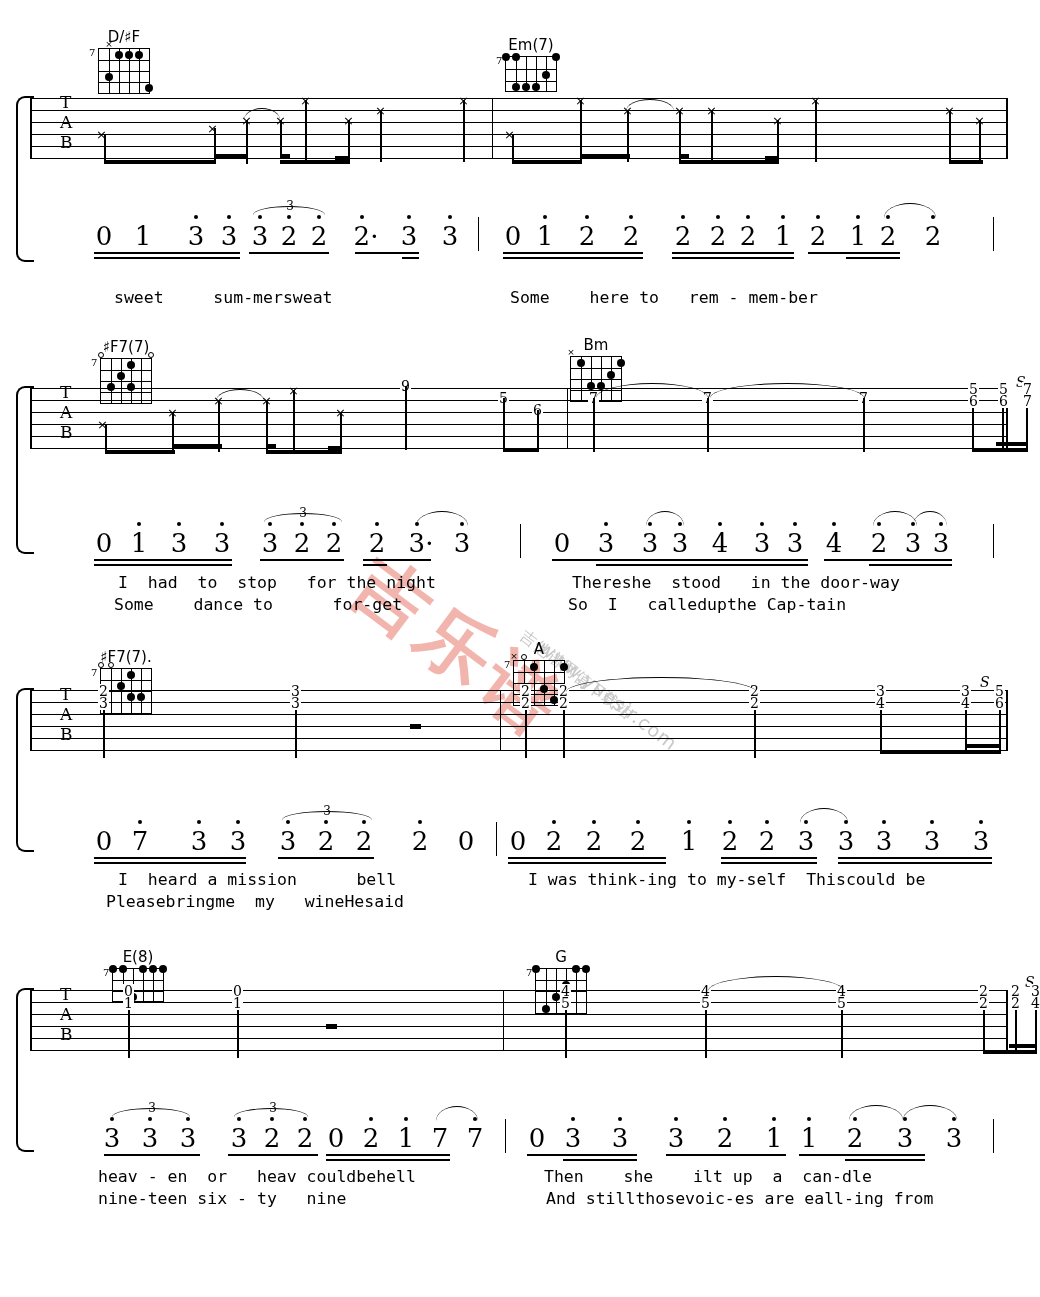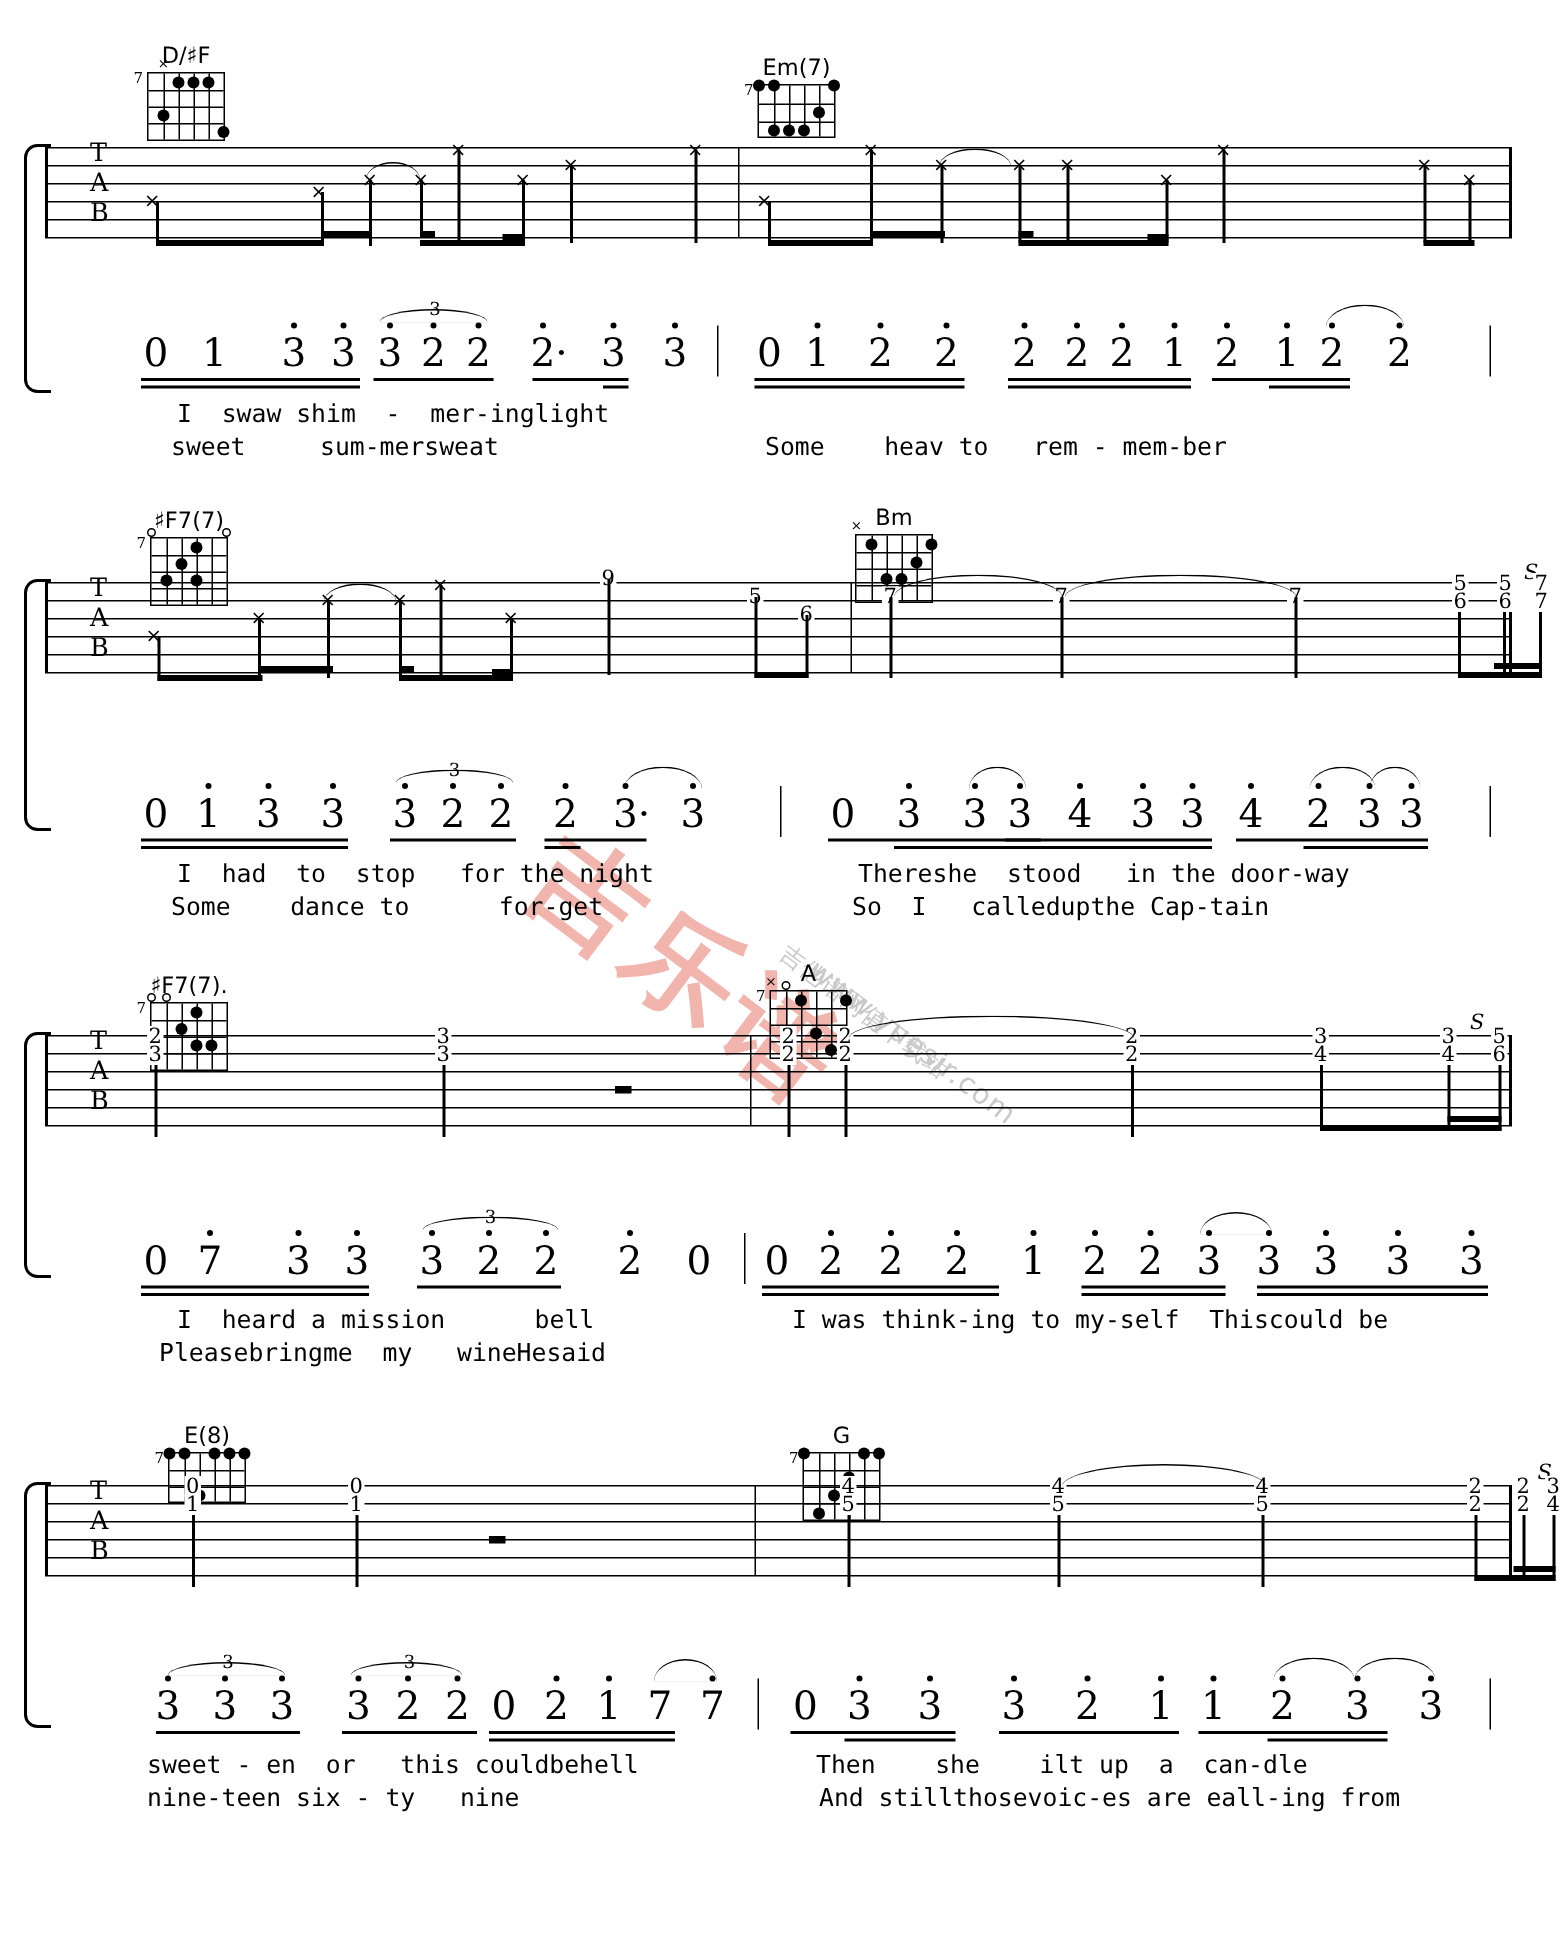--- a/index.html
+++ b/index.html
@@ -264,23 +264,22 @@
 
       <div class="underline" style="left:503px;top:37px;width:140px"></div>
       <div class="underline" style="left:503px;top:42px;width:140px"></div>
       <div class="underline" style="left:672px;top:37px;width:122px"></div>
       <div class="underline" style="left:672px;top:42px;width:122px"></div>
       <div class="underline" style="left:808px;top:37px;width:92px"></div>
       <div class="underline" style="left:846px;top:42px;width:54px"></div>
       <div class="jbar" style="left:993px;top:2px;height:34px"></div>
     </div>
 
-    <div class="lyric" style="left:118px;top:266px">I  swaw shim  -  mer-inglight</div>
     <div class="lyric" style="left:114px;top:288px">sweet     sum-mersweat</div>
-    <div class="lyric" style="left:510px;top:288px">Some    heav to   rem - mem-ber</div>
+    <div class="lyric" style="left:510px;top:288px">Some    here to   rem - mem-ber</div>
   </div>
 
   <div class="system" style="top:310px;height:310px;">
 
     <div class="chordbox" style="left:100px;top:48px;">
       <div class="chordname">♯F7(7)</div>
       <div class="grid">
         <div class="fretnum">7</div>
         <div class="v" style="left:10px"></div>
           <div class="v" style="left:20px"></div>
@@ -780,19 +779,19 @@
       <div class="tie" style="left:903px;top:-12px;width:54px;height:14px"></div>
 
       <div class="underline" style="left:527px;top:37px;width:110px"></div>
       <div class="underline" style="left:563px;top:42px;width:74px"></div>
       <div class="underline" style="left:666px;top:37px;width:120px"></div>
       <div class="underline" style="left:799px;top:37px;width:126px"></div>
       <div class="underline" style="left:845px;top:42px;width:80px"></div>
       <div class="jbar" style="left:993px;top:2px;height:34px"></div>
     </div>
 
-    <div class="lyric" style="left:98px;top:247px">sweet - en  or   this couldbehell</div>
+    <div class="lyric" style="left:98px;top:247px">heav - en  or   heav couldbehell</div>
     <div class="lyric" style="left:98px;top:269px">nine-teen six - ty   nine</div>
     <div class="lyric" style="left:546px;top:269px">And stillthosevoic-es are eall-ing from</div>
     <div class="lyric" style="left:544px;top:247px">Then    she    ilt up  a  can-dle</div>
   </div>
 
 </div>
 
 </body></html>

